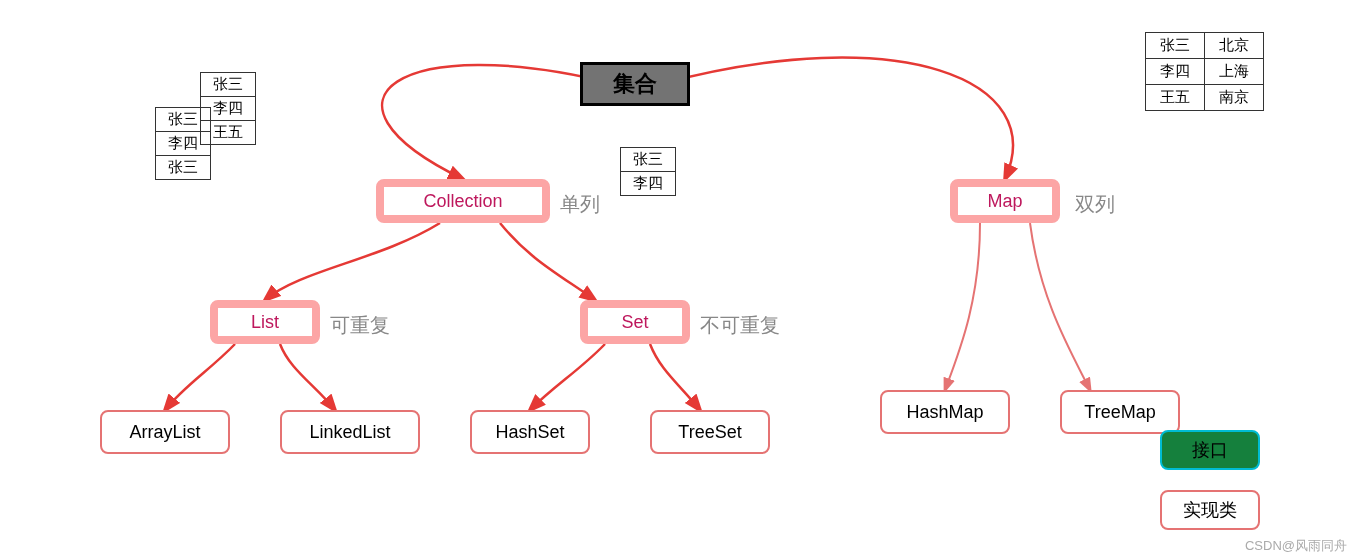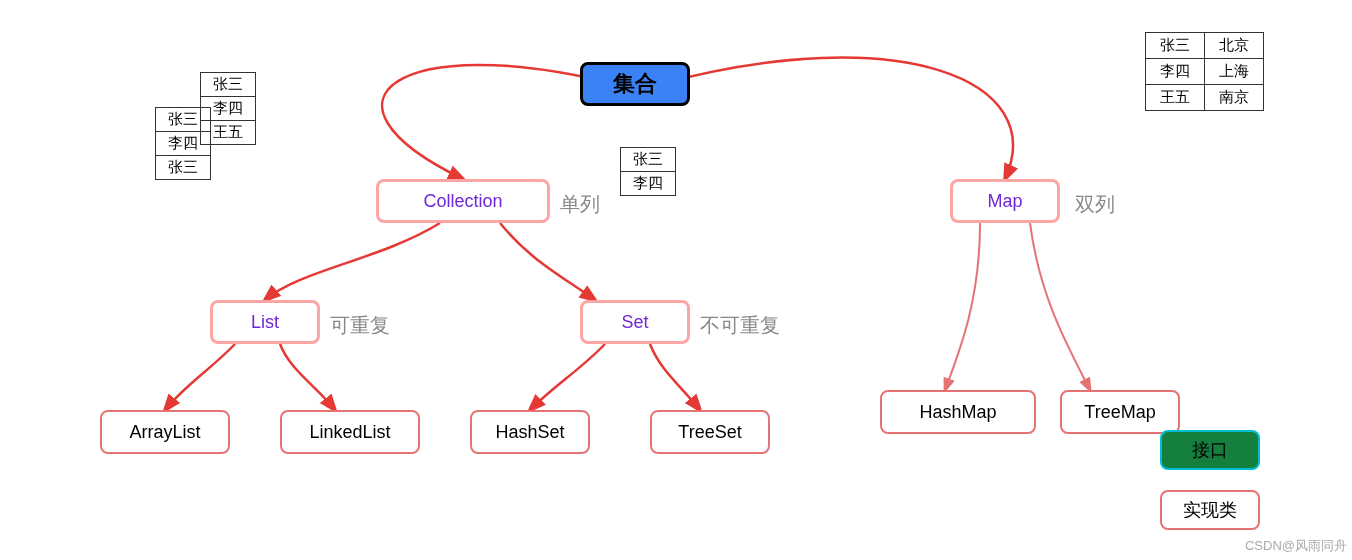--- a/index.html
+++ b/index.html
@@ -18,35 +18,35 @@
     }
     .node {
       position: absolute;
       display: flex;
       align-items: center;
       justify-content: center;
       font-size: 18px;
       font-weight: 500;
     }
     .node-interface {
-      border: 3px solid #fca5a5;
-      border-radius: 8px;
-      background: #fff;
-      color: #6d28d9;
+      border: 8px solid #fca5a5;
+      border-radius: 8px;
+      background: #fff;
+      color: #be185d;
     }
     .node-impl {
       border: 2px solid #e57373;
       border-radius: 8px;
       background: #fff;
       color: #000;
     }
     .node-root {
       border: 3px solid #000;
-      border-radius: 8px;
-      background: #3b82f6;
+      border-radius: 0;
+      background: #737373;
       font-size: 22px;
       font-weight: bold;
     }
     .label-text {
       position: absolute;
       font-size: 20px;
       font-weight: normal;
       color: #888;
     }
     svg.arrows {
@@ -143,21 +143,21 @@
   <div class="node node-root" style="left:580px;top:62px;width:110px;height:44px;">集合</div>
 
   <div class="node node-interface" style="left:376px;top:179px;width:174px;height:44px;">Collection</div>
 
   <div class="node node-interface" style="left:950px;top:179px;width:110px;height:44px;">Map</div>
 
   <div class="node node-interface" style="left:210px;top:300px;width:110px;height:44px;">List</div>
 
   <div class="node node-interface" style="left:580px;top:300px;width:110px;height:44px;">Set</div>
 
-  <div class="node node-impl" style="left:880px;top:390px;width:156px;height:44px;">HashMap</div>
+  <div class="node node-impl" style="left:880px;top:390px;width:130px;height:44px;">HashMap</div>
 
   <div class="node node-impl" style="left:1060px;top:390px;width:120px;height:44px;">TreeMap</div>
 
   <div class="node node-impl" style="left:100px;top:410px;width:130px;height:44px;">ArrayList</div>
 
   <div class="node node-impl" style="left:280px;top:410px;width:140px;height:44px;">LinkedList</div>
 
   <div class="node node-impl" style="left:470px;top:410px;width:120px;height:44px;">HashSet</div>
 
   <div class="node node-impl" style="left:650px;top:410px;width:120px;height:44px;">TreeSet</div>

